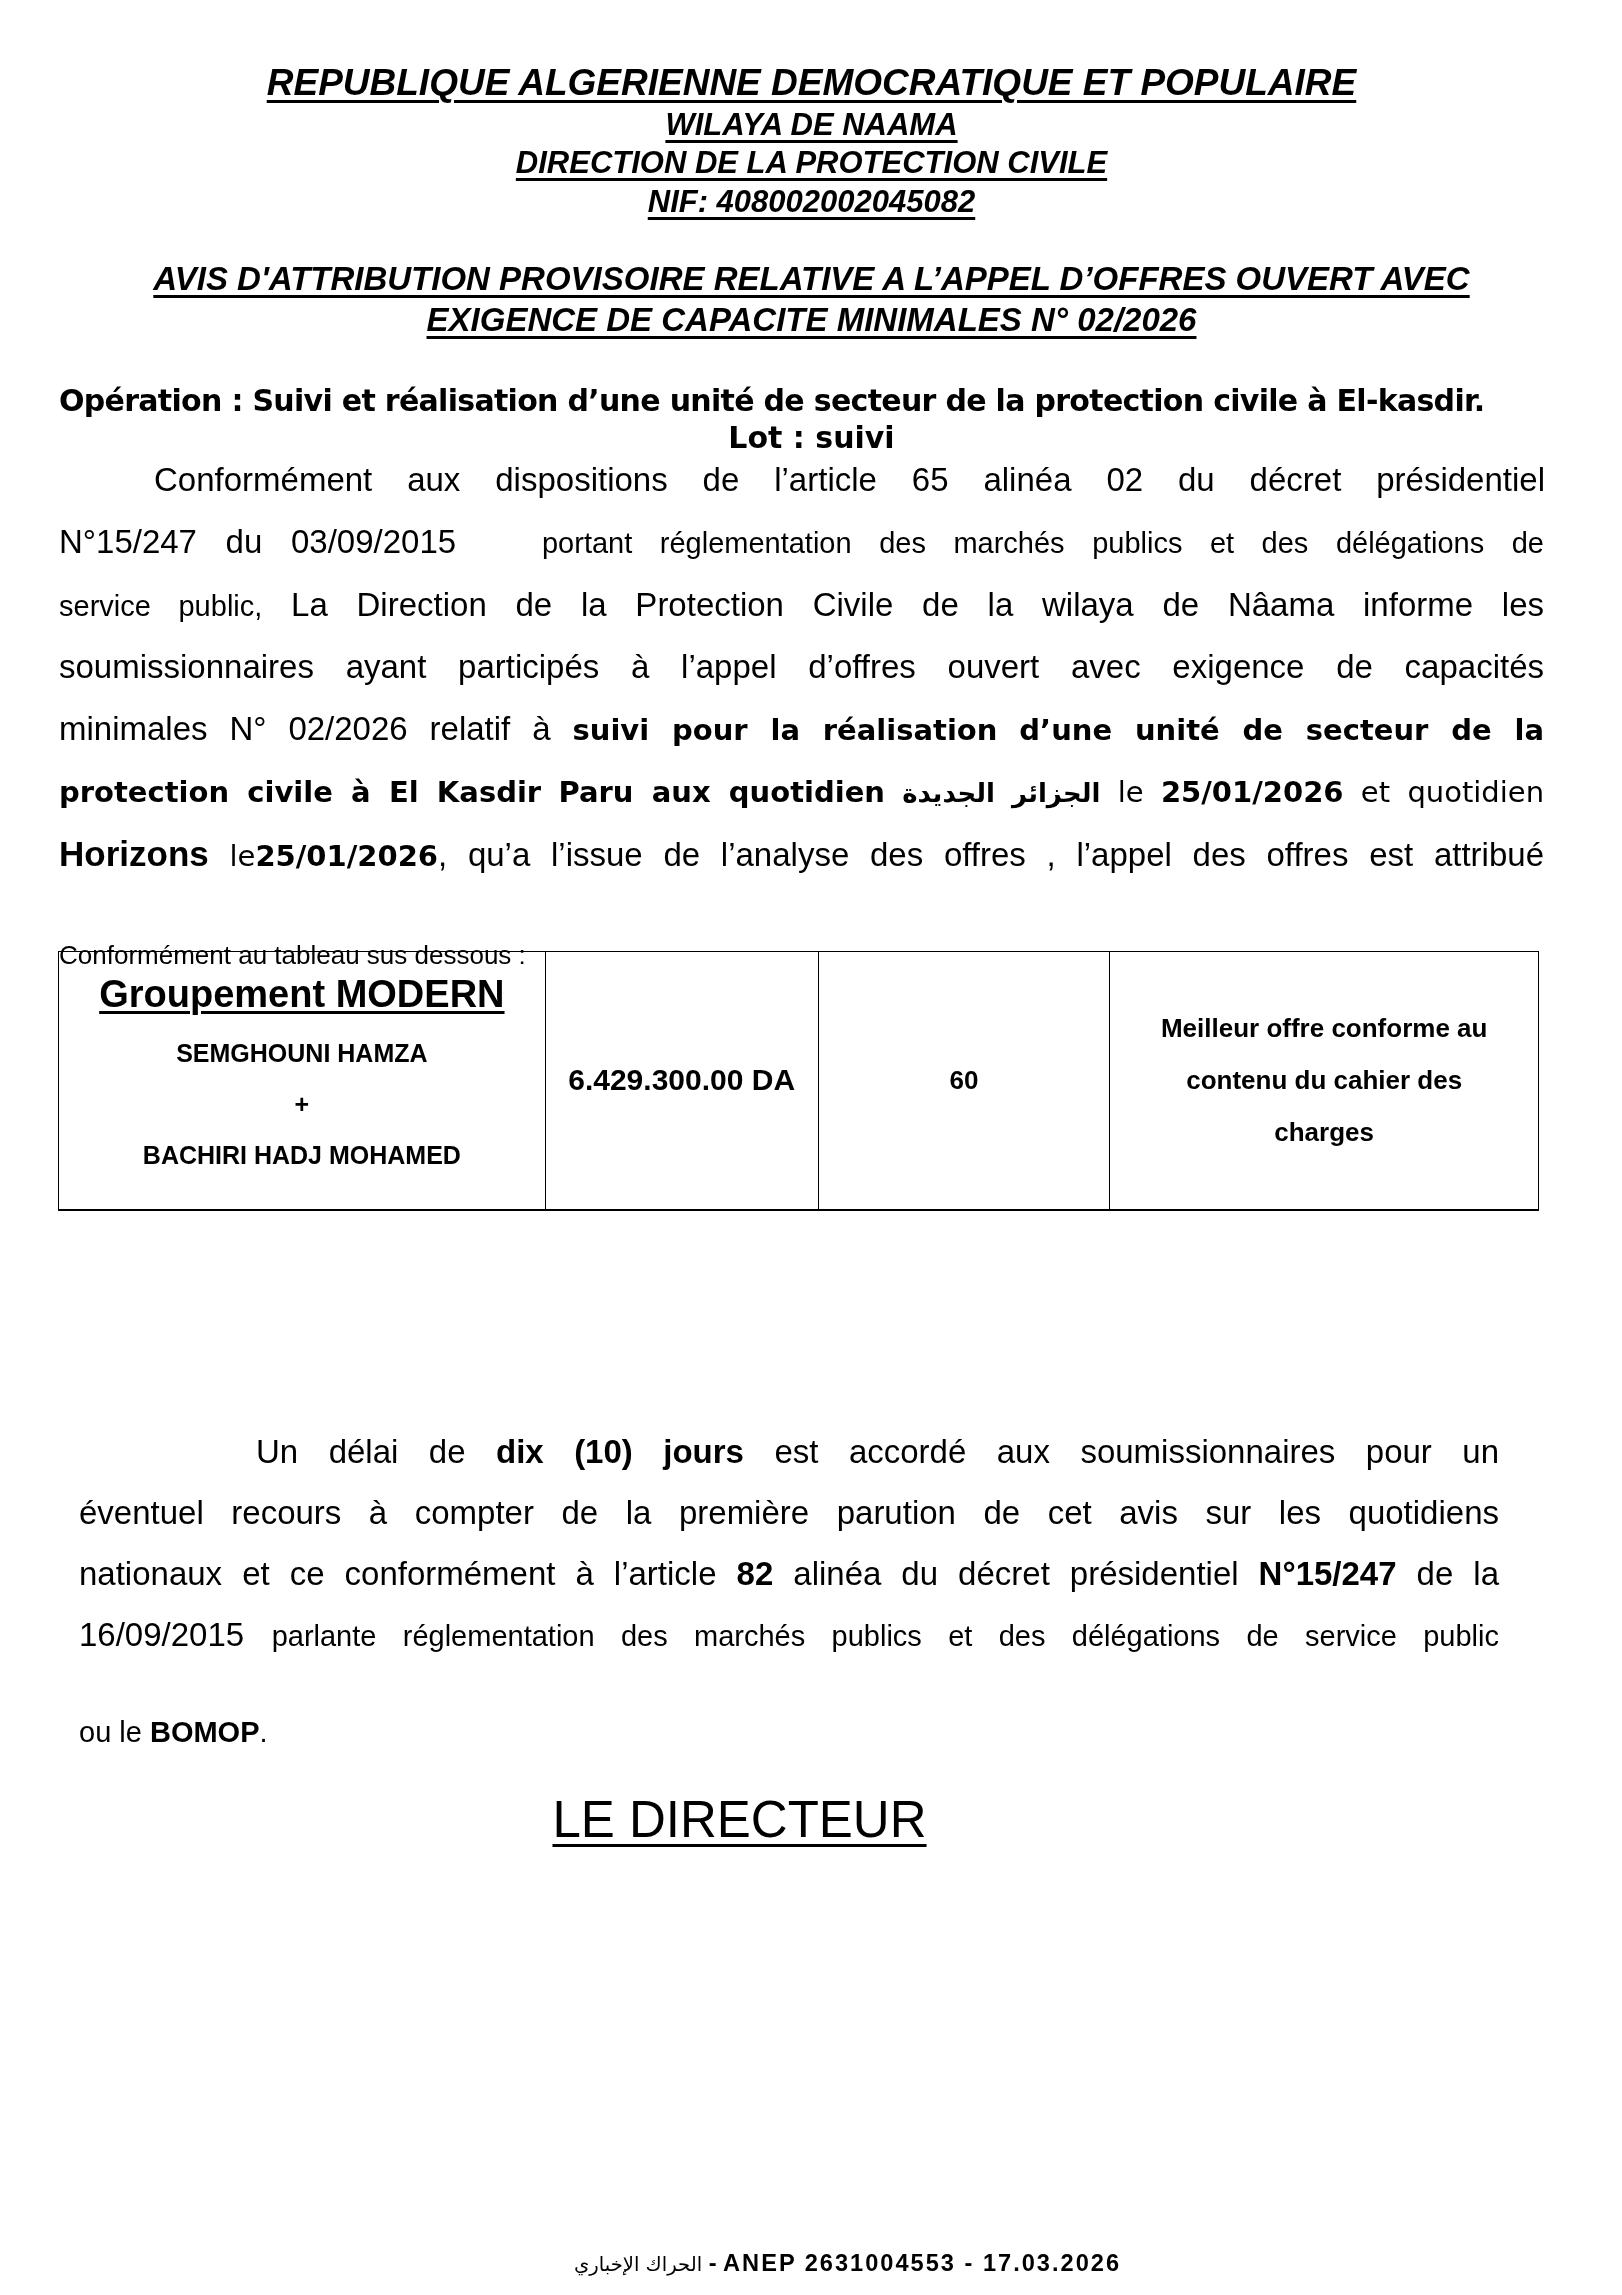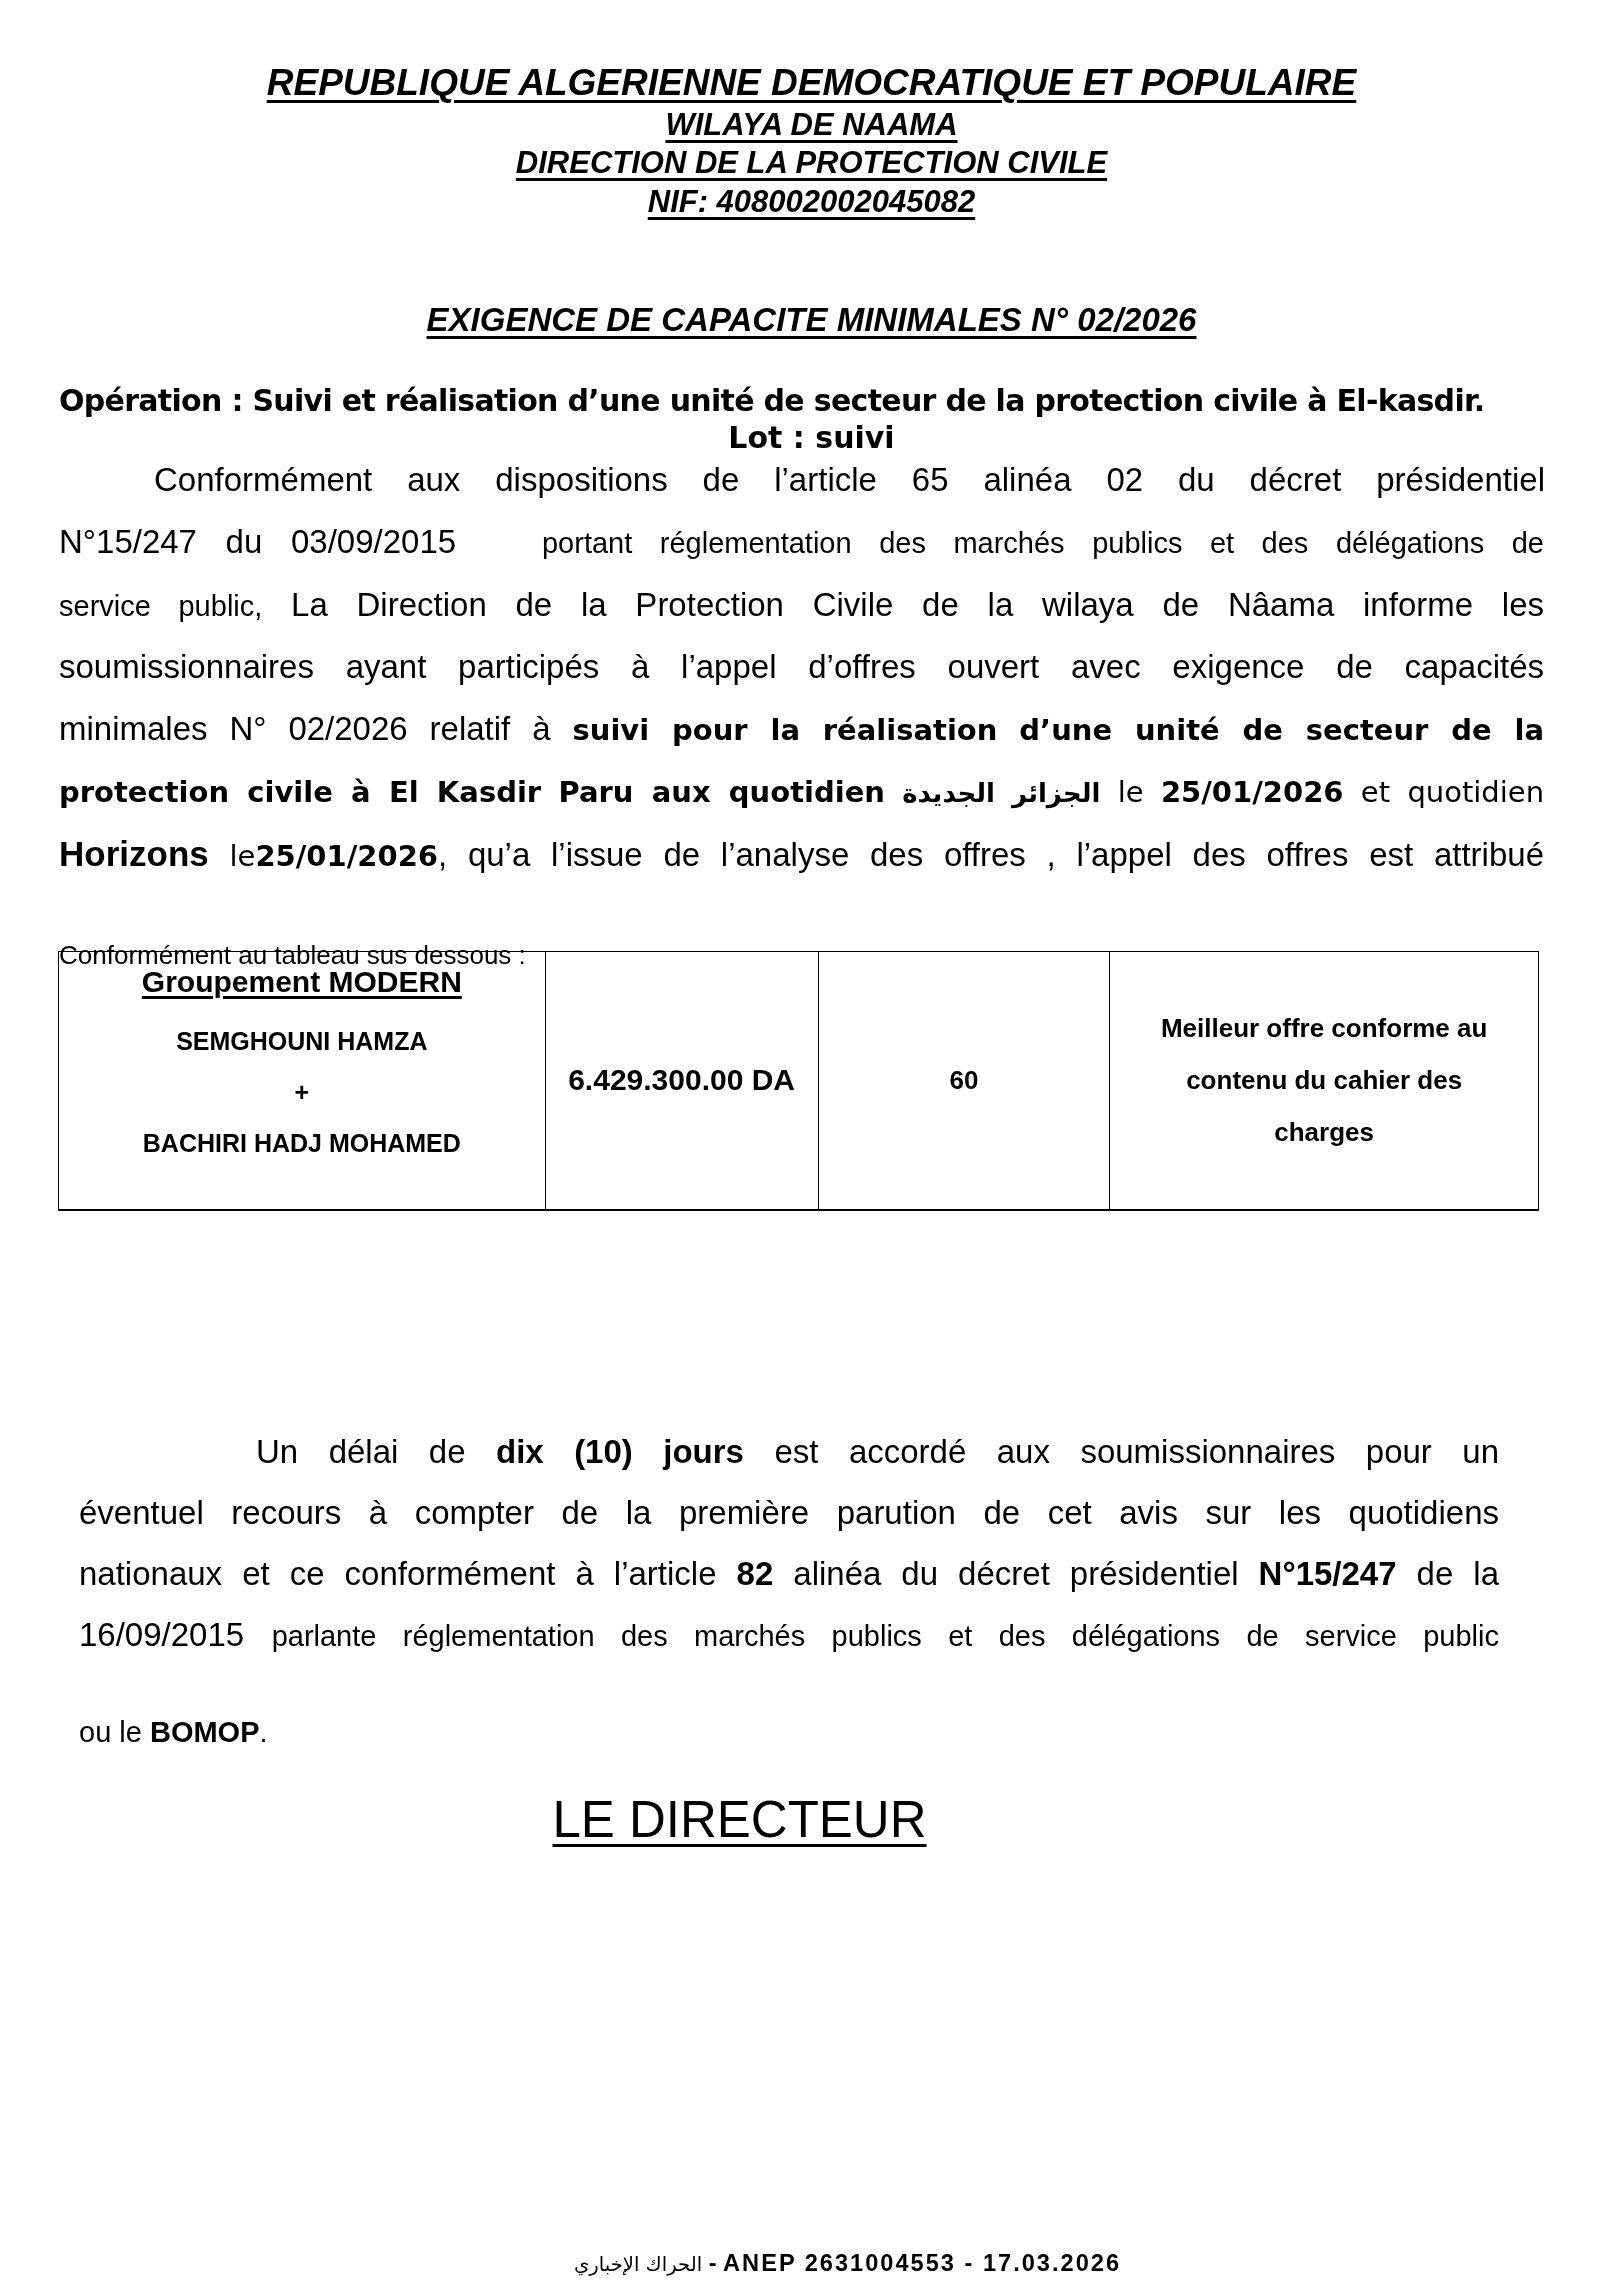--- a/index.html
+++ b/index.html
@@ -19,40 +19,40 @@
     .b { font-weight: bold; }
     .sm { font-size: 29px; }
     .cg { font-family: "DejaVu Sans", sans-serif; font-size: 29px; }
     .ar { font-family: "DejaVu Sans", sans-serif; font-weight: bold; font-size: 26px; direction: rtl; unicode-bidi: embed; }
     .tbl { position: absolute; left: 58px; top: 951px; width: 1481px; border-collapse: collapse; }
     .tbl td { border: 1.3px solid #000; text-align: center; vertical-align: middle; padding: 0; }
     .tbl tr.head td { height: 154px; border-bottom: 2.6px solid #000; }
     .tbl tr.row td { height: 250px; border-bottom: 2.6px solid #000; }
     .th-serif { font-family: "Liberation Serif", serif; font-weight: bold; font-size: 30px; line-height: 59px; }
     .th-sans { font-family: "Liberation Sans", sans-serif; font-weight: bold; font-size: 30px; line-height: 59px; }
-    .grp { font-weight: bold; font-size: 30px; text-decoration: underline; text-decoration-thickness: 2.6px; text-underline-offset: 3.9px; line-height: 46px; }
+    .grp { font-weight: bold; font-size: 38px; text-decoration: underline; text-decoration-thickness: 2.6px; text-underline-offset: 3.9px; line-height: 46px; margin-top: 12px; }
     .member { font-weight: bold; font-size: 25px; line-height: 51px; }
     .amount { font-weight: bold; font-size: 30px; }
     .note { font-weight: bold; font-size: 26px; }
     .obs { font-weight: bold; font-size: 26px; line-height: 52px; }
     .para2 { position: absolute; left: 79px; width: 1420px; font-size: 33px; }
     .signature { position: absolute; left: 0; width: 1479px; text-align: center; top: 1790px; font-size: 51px; text-decoration: underline; text-decoration-thickness: 3.3px; text-underline-offset: 6.5px; }
     .footer { position: absolute; left: 0; width: 1623px; text-align: center; top: 2250px; font-size: 23.6px; font-weight: bold; letter-spacing: 2px; padding-left: 36px; }
     .footer .ar-f { font-family: "DejaVu Sans", sans-serif; font-weight: normal; font-size: 19.6px; letter-spacing: 0; }
   </style>
 </head>
 <body>
 
 <div class="hdr h1">REPUBLIQUE ALGERIENNE DEMOCRATIQUE ET POPULAIRE</div>
 <div class="hdr h2">WILAYA DE NAAMA</div>
 <div class="hdr h3">DIRECTION DE LA PROTECTION CIVILE</div>
 <div class="hdr h4">NIF: 408002002045082</div>
 
 <div class="avis">
-  <br>
+  <span>AVIS D'ATTRIBUTION PROVISOIRE RELATIVE A L’APPEL D’OFFRES OUVERT AVEC</span><br>
   <span>EXIGENCE DE CAPACITE MINIMALES N° 02/2026</span>
 </div>
 
 <div class="operation">Opération : Suivi et réalisation d’une unité de secteur de la protection civile à El-kasdir.</div>
 <div class="lot">Lot : suivi</div>
 
 <div class="para">
   <div class="line" style="top:461px; left:95px; width:1391px;">
     <span>Conformément aux dispositions de l’article 65 alinéa 02 du décret présidentiel</span>
   </div>

